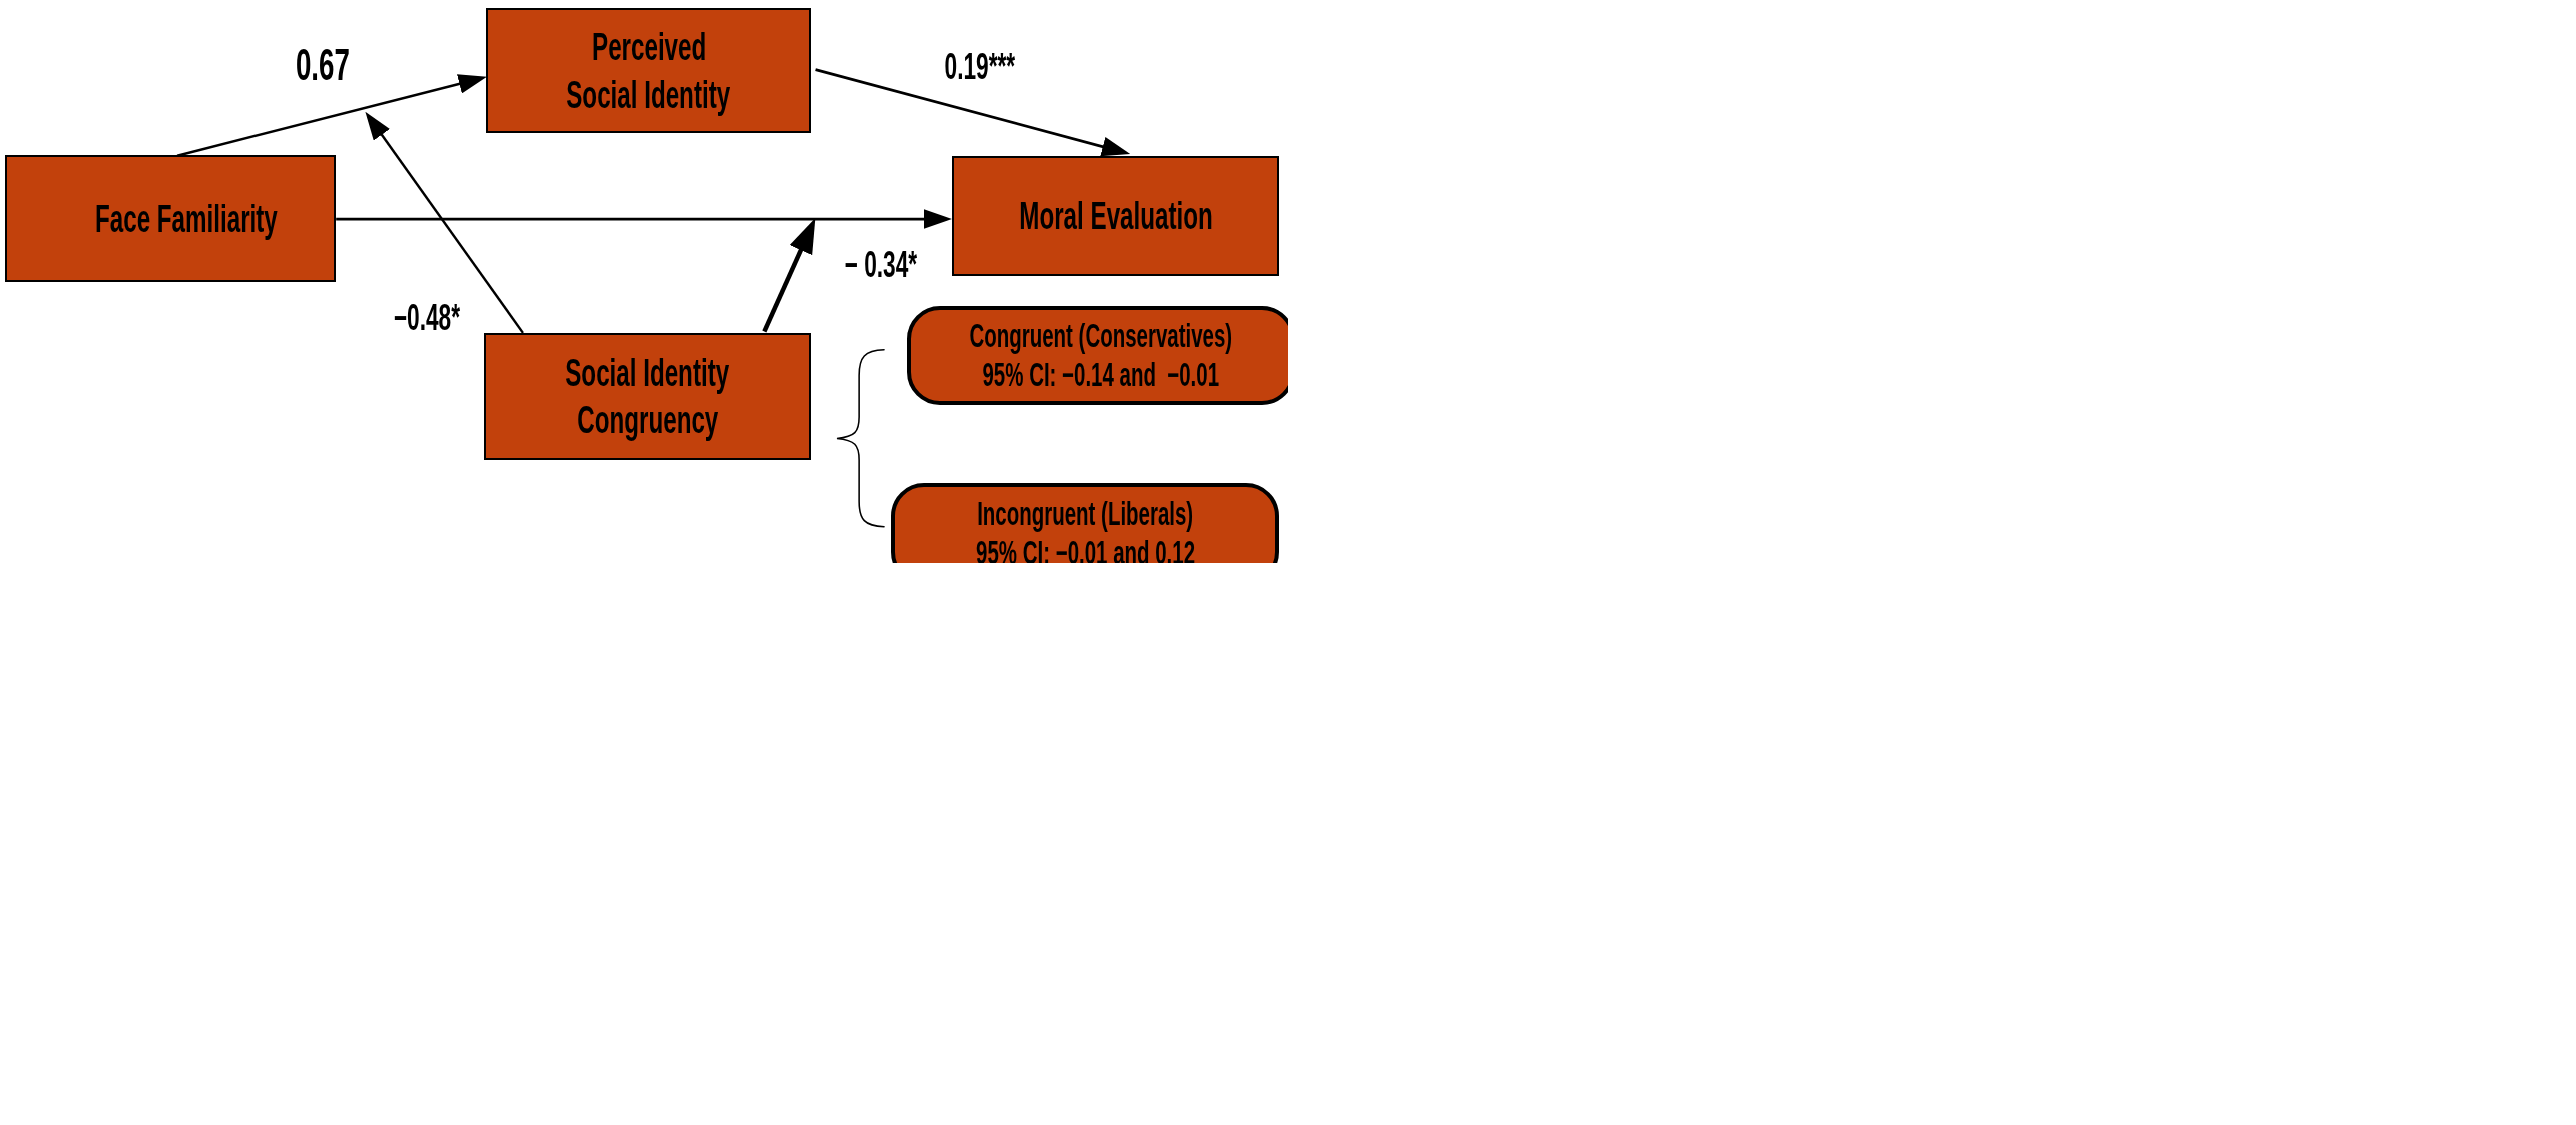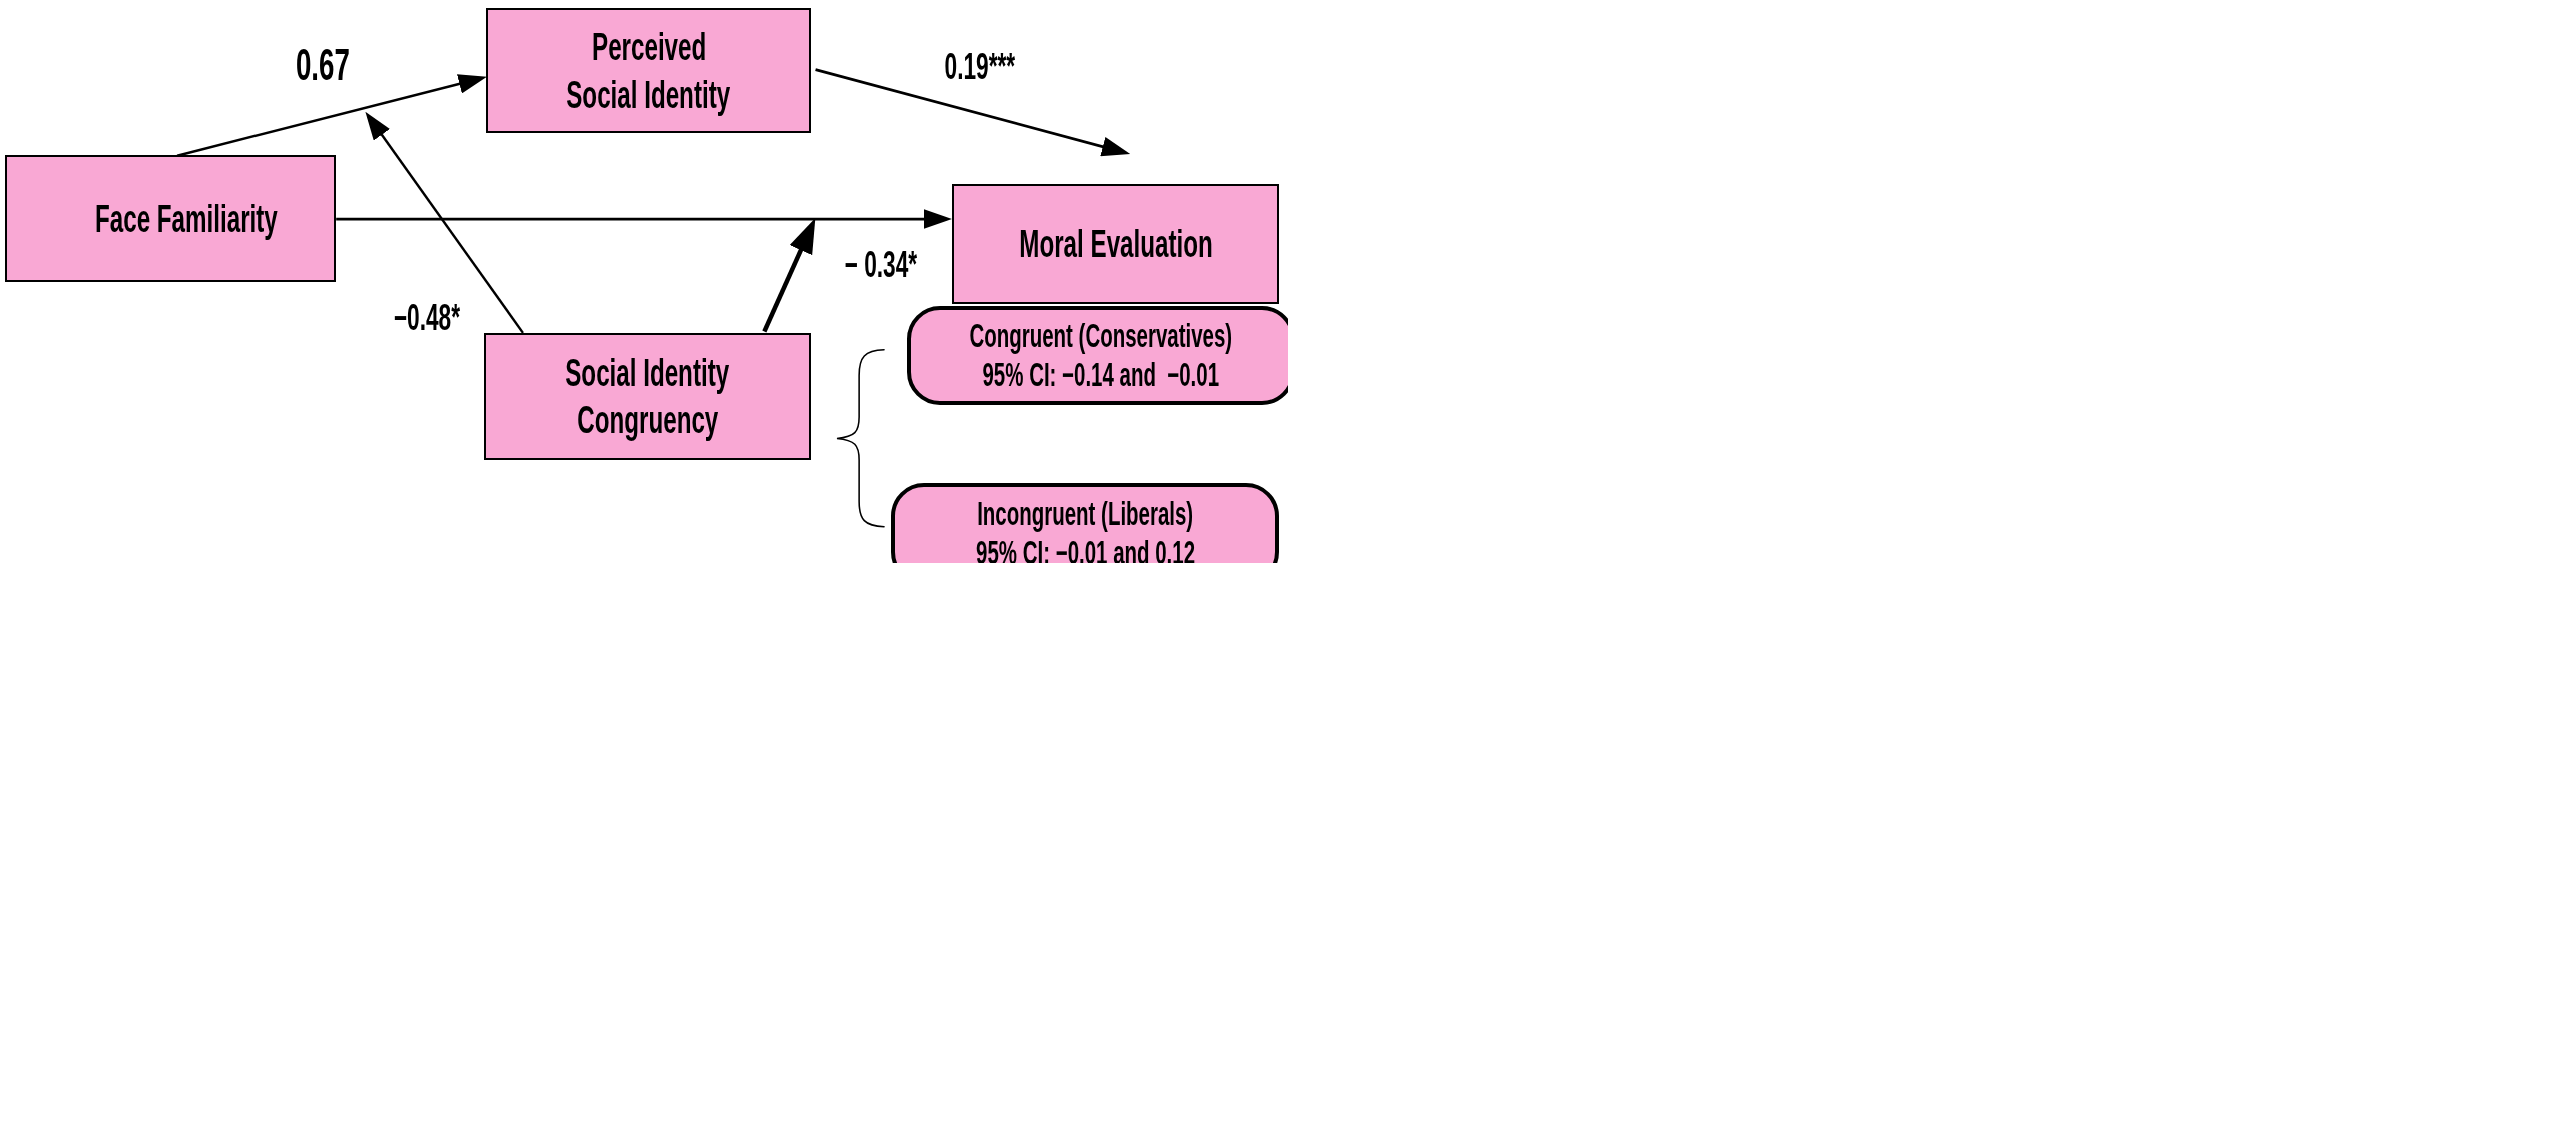--- a/index.html
+++ b/index.html
@@ -11,21 +11,21 @@
     font-family:"Liberation Sans", sans-serif;
     font-weight:bold;
     color:#000;
     overflow:hidden;
   }
   svg.edges{position:absolute;left:0;top:0;width:100%;height:100%;}
   .node{
     position:absolute;
     box-sizing:border-box;
     border:2.8px solid #000;
-    background:#f9a8d4;
+    background:#c2410c;
     display:flex;
     flex-direction:column;
     align-items:center;
     justify-content:center;
     text-align:center;
   }
   .tx{
     display:inline-block;
     transform:scaleX(0.62);
     white-space:pre;
@@ -42,21 +42,21 @@
     transform:translate(-50%,-50%);
     white-space:pre;
     text-align:center;
   }
   .lbl .tx{font-size:36px;transform:scaleX(0.63);}
   .lbl-big .tx{font-size:44px;}
   
   #node-ff   {left:0.40%;  top:27.60%; width:25.70%; height:22.50%;align-items:flex-end;}
   #node-psi  {left:37.73%; top:1.48%;  width:25.27%; height:22.19%;}
   #node-sic  {left:37.59%; top:59.13%; width:25.35%; height:22.56%;}
-  #node-me   {left:73.93%; top:27.66%; width:25.38%; height:21.39%;margin-top:28px;}
+  #node-me   {left:73.93%; top:27.66%; width:25.38%; height:21.39%;}
   #card-con  {left:69.20%; top:54.40%; width:30.10%; height:17.52%;margin-left:16px;}
   #card-inc  {left:69.20%; top:78.86%; width:30.10%; height:18.13%;margin-top:39px;}
   
   #lbl-a   {left:24.60%; top:11.56%;}
   #lbl-b   {left:75.64%; top:11.98%;}
   #lbl-wa  {left:32.63%; top:56.55%;}
   #lbl-wc  {left:67.94%; top:47.02%;}
 </style>
 </head>
 <body>

